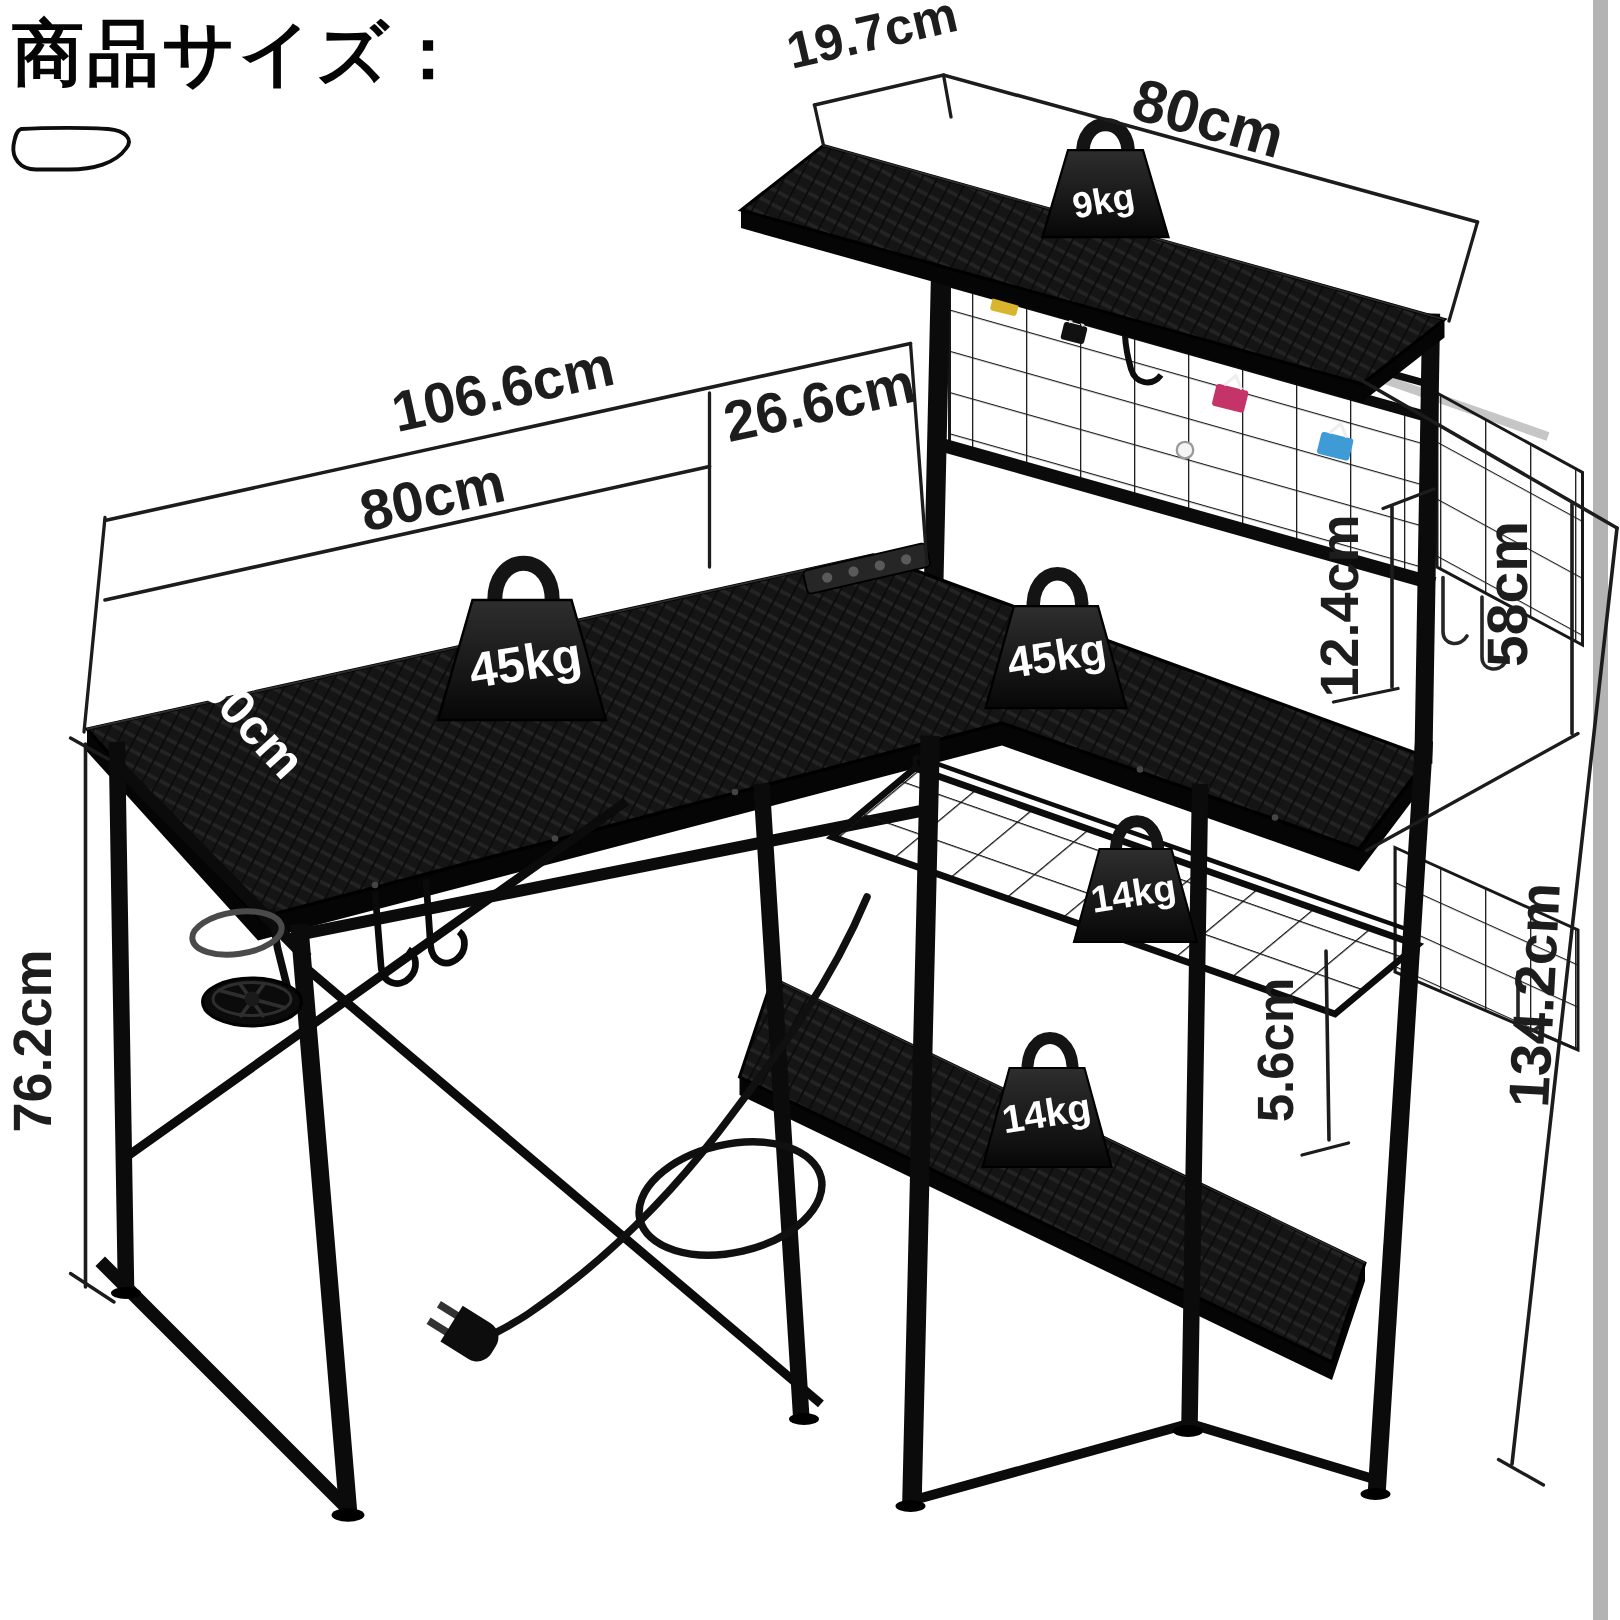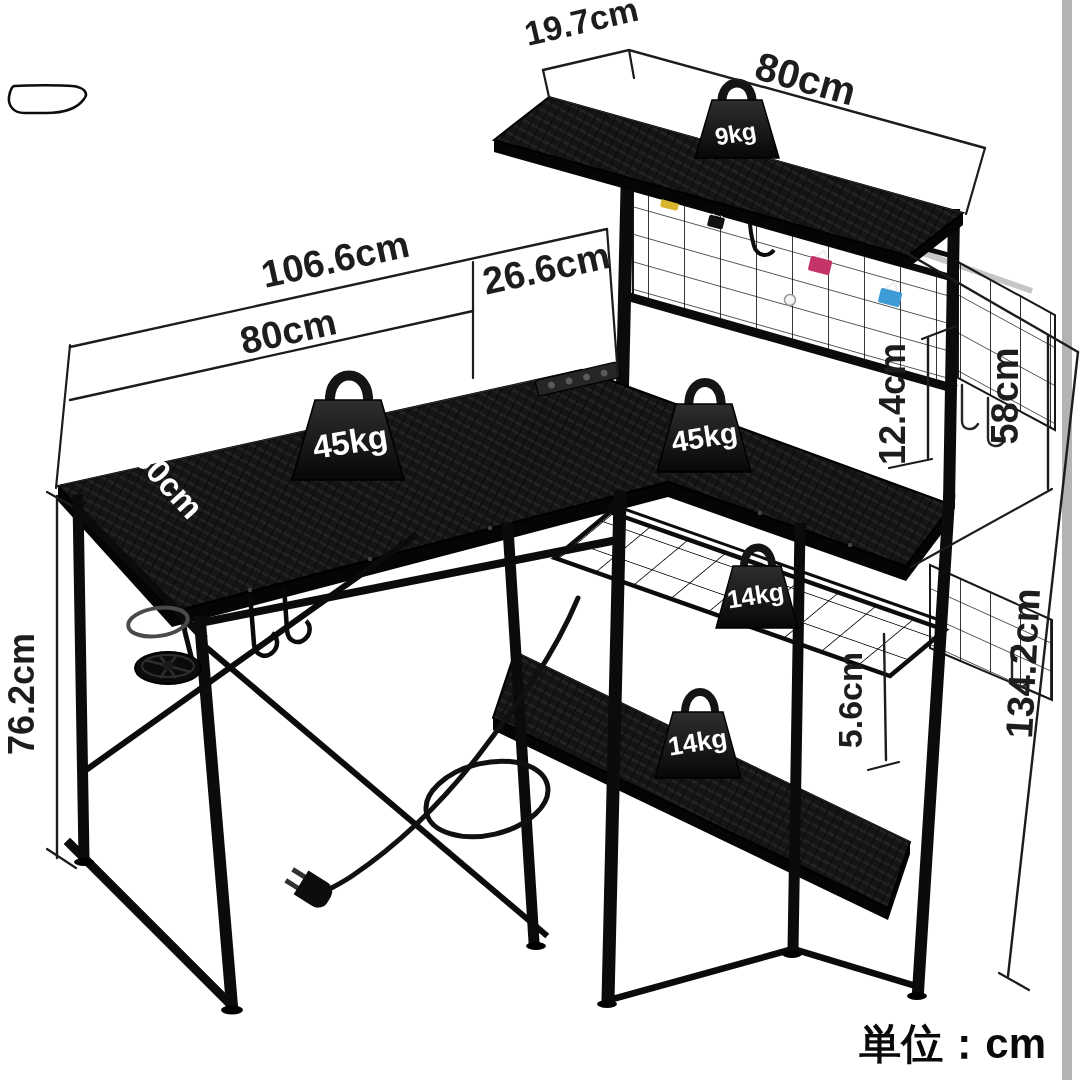--- a/index.html
+++ b/index.html
@@ -239,14 +239,14 @@
     <text class="dim" font-size="38" text-anchor="middle" transform="translate(338,272) rotate(-12.4)">106.6cm</text>
     <text class="dim" font-size="38" text-anchor="middle" transform="translate(549,281) rotate(-12.4)">26.6cm</text>
     <text class="dim" font-size="38" text-anchor="middle" transform="translate(291,344) rotate(-12.4)">80cm</text>
     <text class="dim" font-size="36" text-anchor="middle" transform="translate(905,404) rotate(-90)">12.4cm</text>
     <text class="dim" font-size="38" text-anchor="middle" transform="translate(1018,396) rotate(-90)">58cm</text>
     <text class="dim" font-size="36" text-anchor="middle" transform="translate(34,694) rotate(-90)">76.2cm</text>
     <text class="dim" font-size="38" text-anchor="middle" transform="translate(1036,664) rotate(-87)">134.2cm</text>
     <text class="dim" font-size="34" text-anchor="middle" transform="translate(862,700) rotate(-90)">5.6cm</text>
   </svg>
 
-  <div class="unit">単位：cm</div>
+  <div class="title">商品サイズ：</div>
 </div>
 
 </body></html>

